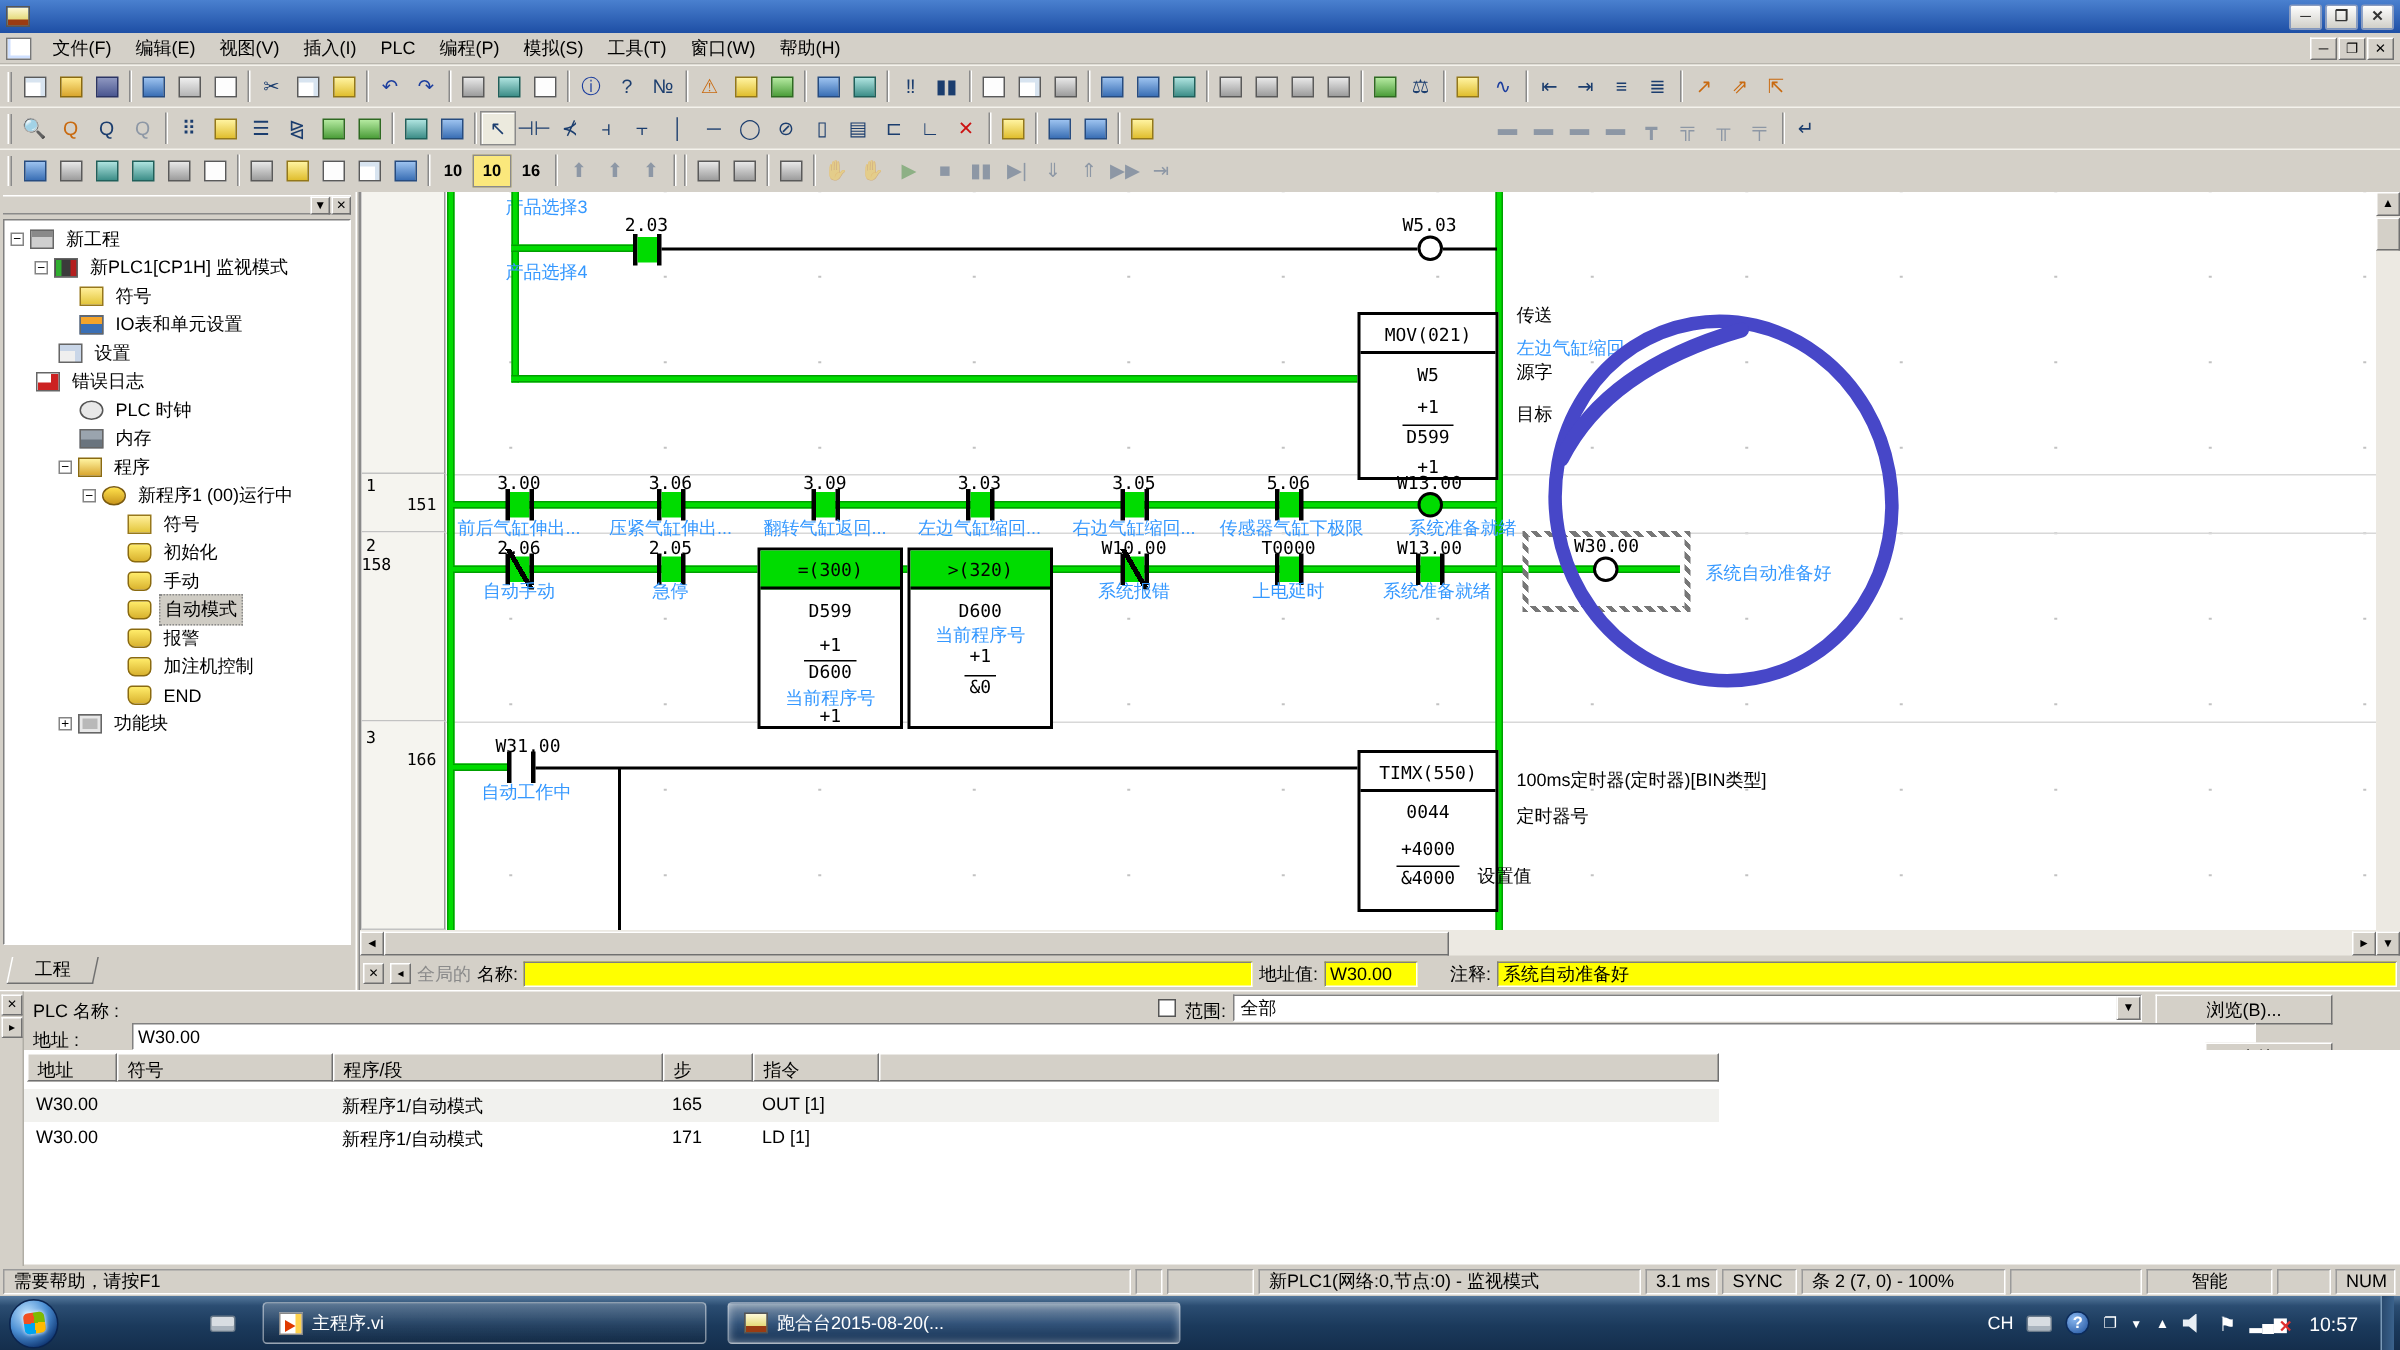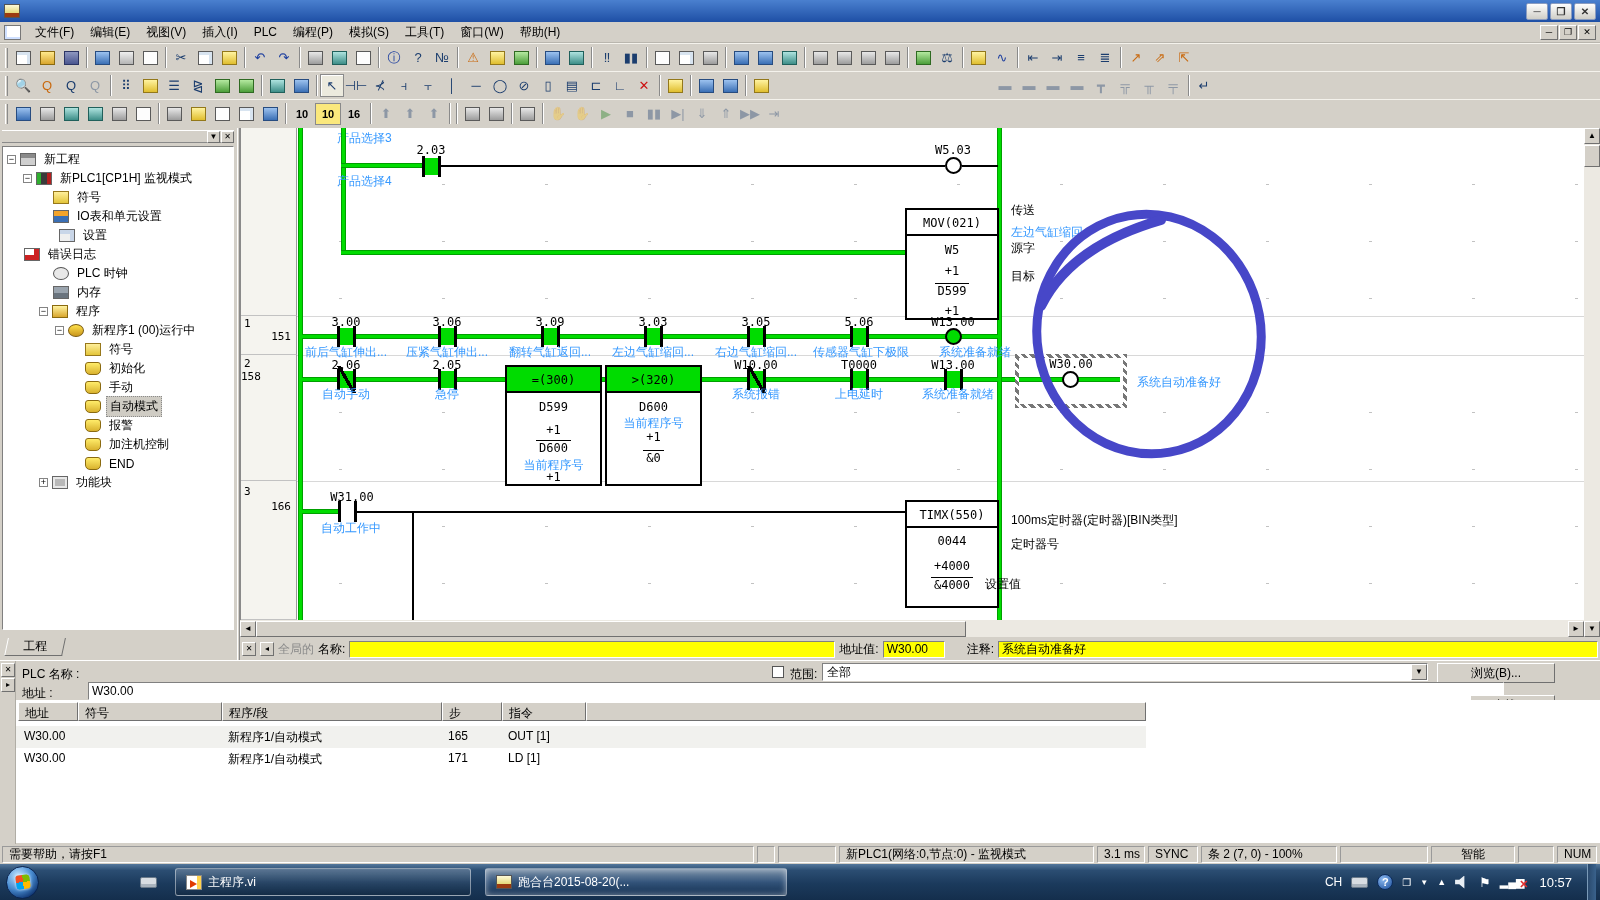--- a/index.html
+++ b/index.html
@@ -442,21 +442,21 @@
           <span class="tlabel">新PLC1[CP1H] 监视模式</span>
         </div>
       <div class="trow" style="padding-left:50px">
           <span class="tico t-sym"></span>
           <span class="tlabel">符号</span>
         </div>
       <div class="trow" style="padding-left:50px">
           <span class="tico t-io"></span>
           <span class="tlabel">IO表和单元设置</span>
         </div>
-      <div class="trow" style="padding-left:56px">
+      <div class="trow" style="padding-left:36px">
           <span class="tico t-set"></span>
           <span class="tlabel">设置</span>
         </div>
       <div class="trow" style="padding-left:21px">
           <span class="tico t-err"></span>
           <span class="tlabel">错误日志</span>
         </div>
       <div class="trow" style="padding-left:50px">
           <span class="tico t-clk"></span>
           <span class="tlabel">PLC 时钟</span>

